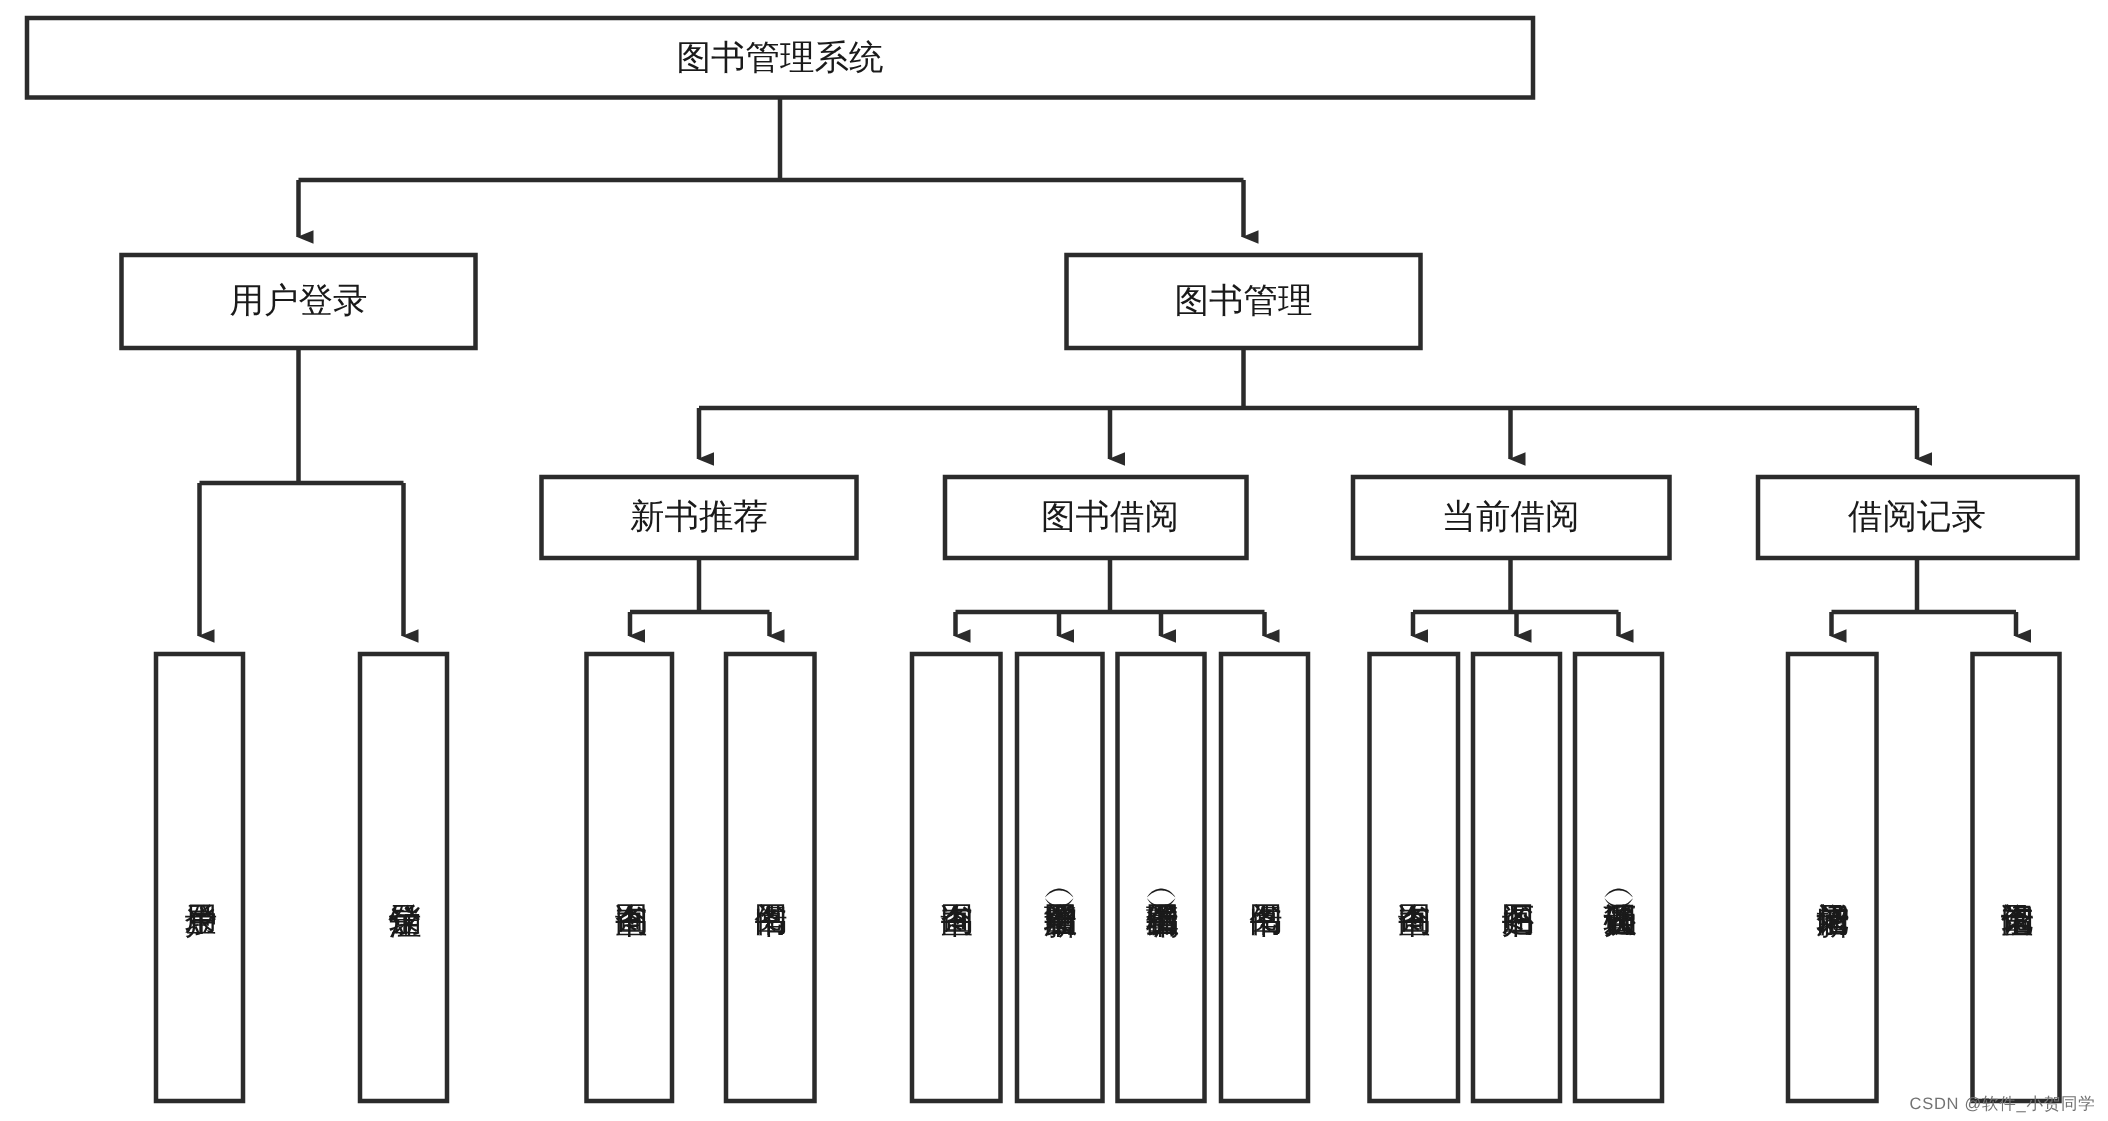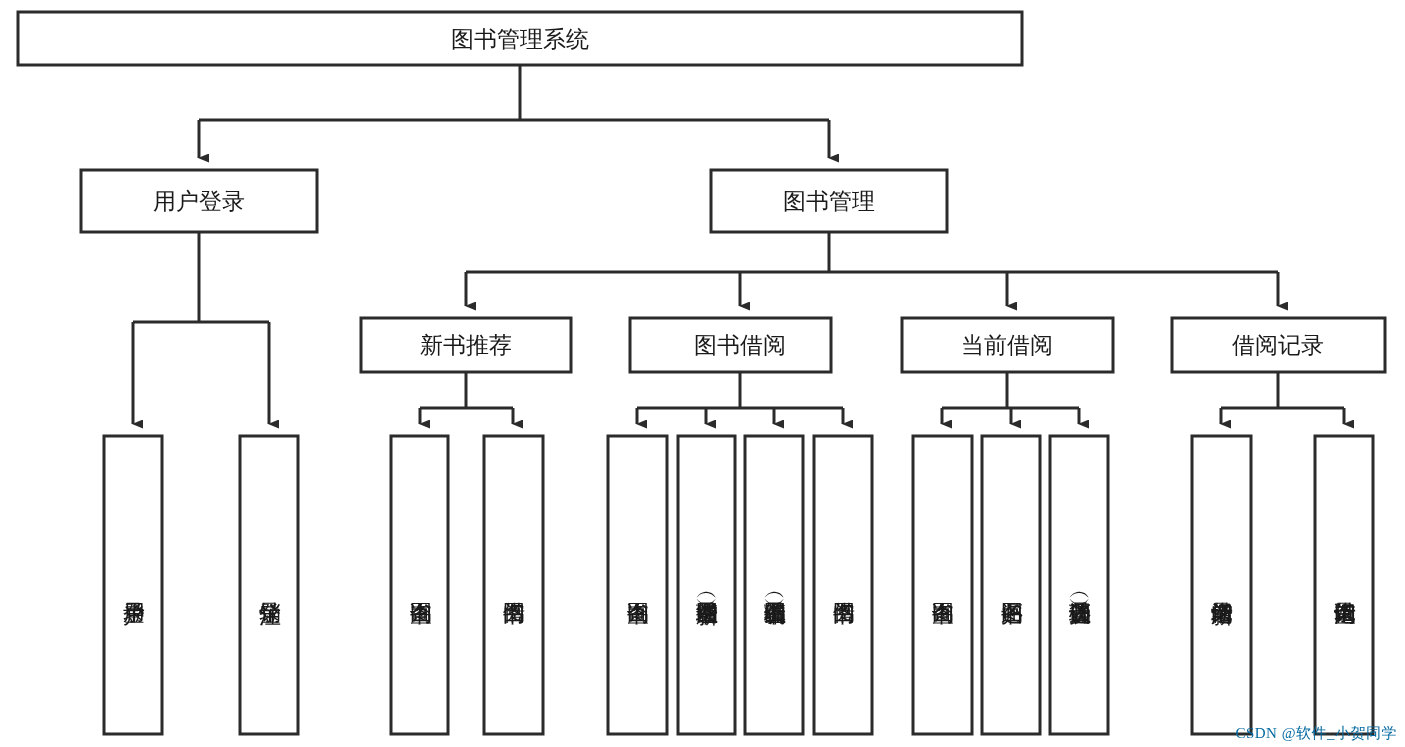--- a/index.html
+++ b/index.html
@@ -47,23 +47,23 @@
   .label-h {
     font-size: 23px;
   }
   .label-v {
     font-size: 22px;
   }
   .watermark {
     position: absolute;
     right: 8px;
     bottom: 4px;
-    font-family: Liberation Serif, serif;
-    font-size: 15px;
-    color: #0369a1;
+    font-family: Liberation Sans, sans-serif;
+    font-size: 11px;
+    color: #737373;
     white-space: nowrap;
     letter-spacing: 0.5px;
   }
 </style>
 </head>
 <body>
 
 <div id="diagram-root">
 
   <svg class="diagram" viewBox="0 0 1405 747" xmlns="http://www.w3.org/2000/svg">

